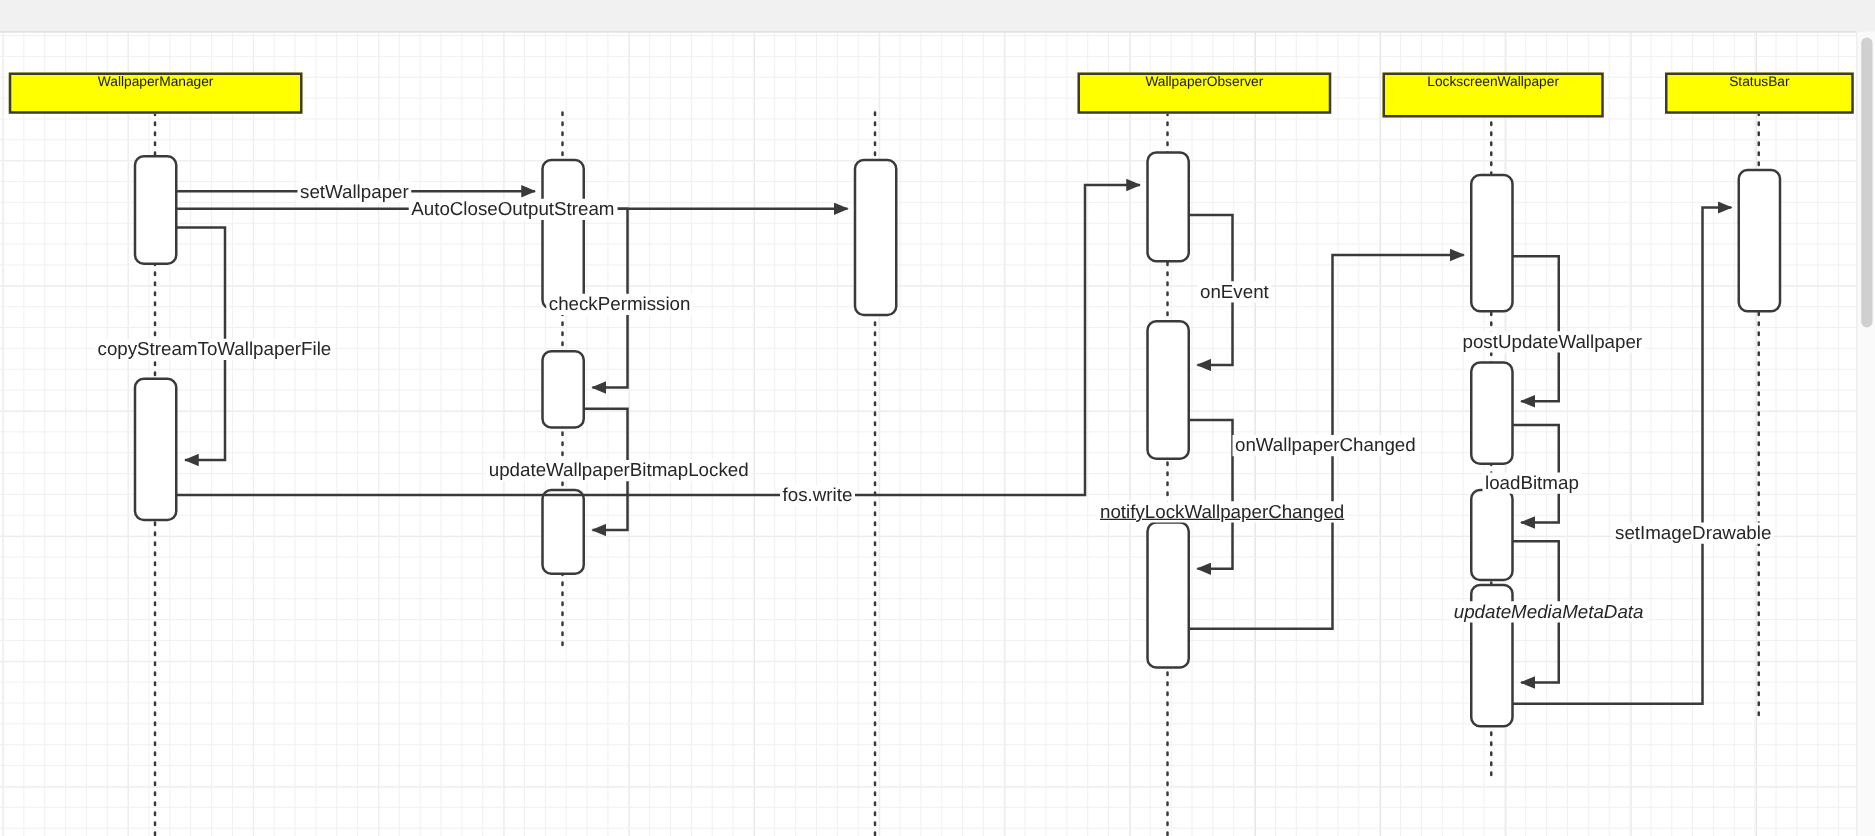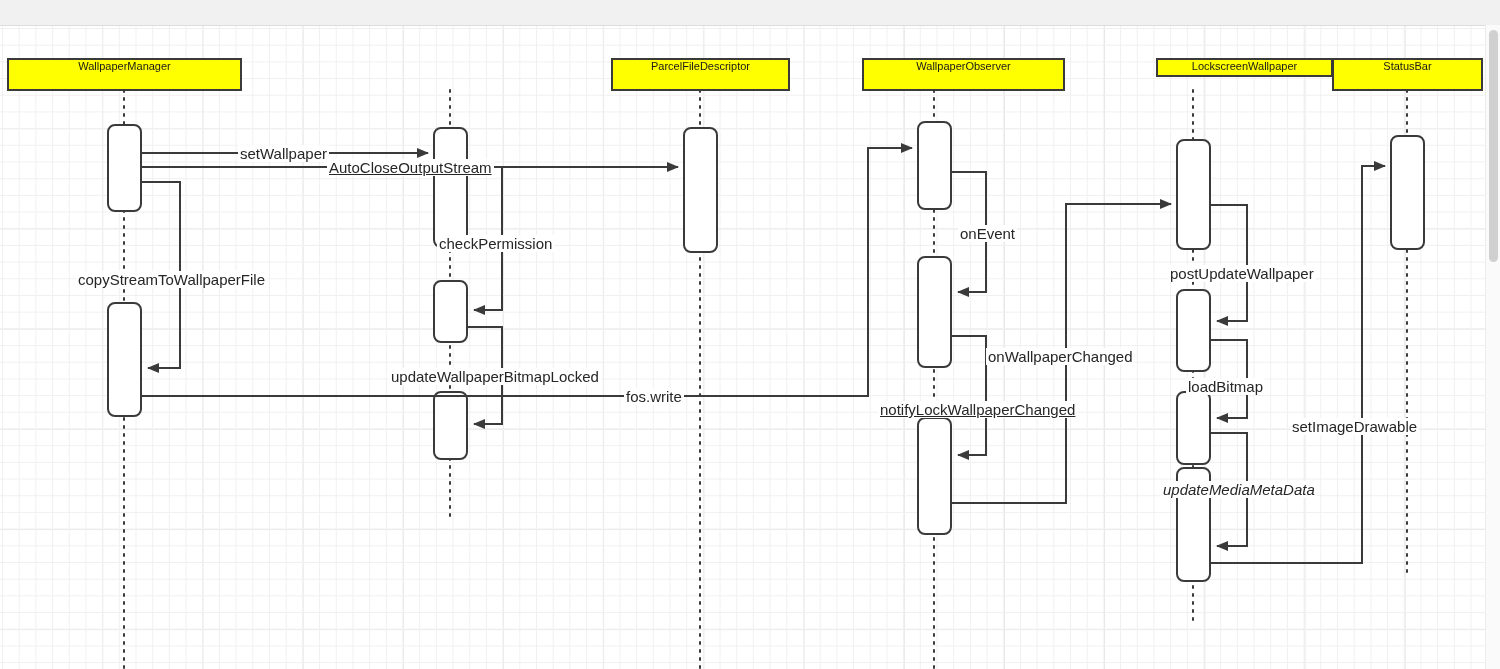--- a/index.html
+++ b/index.html
@@ -160,35 +160,32 @@
 
       <path d="M1210,433 L1247,433 L1247,546 L1217,546" marker-end="url(#arrowFilled)"></path>
 
       <path d="M1210,563 L1362,563 L1362,166 L1385,166" marker-end="url(#arrowFilled)"></path>
     </g>
   </svg>
 
   <div class="participant-box" style="left:7px;   top:58px; width:235px; height:33px;">
     <span>WallpaperManager</span>
   </div>
-  <div class="participant-box" style="left:611px; top:58px; width:179px; height:33px;">
-    <span>ParcelFileDescriptor</span>
-  </div>
   <div class="participant-box" style="left:834px; top:58px; width:203px; height:33px;margin-left:28px;">
     <span>WallpaperObserver</span>
   </div>
-  <div class="participant-box" style="left:1156px;top:58px; width:177px; height:19px;">
+  <div class="participant-box" style="left:1106px;top:58px; width:177px; height:36px;">
     <span>LockscreenWallpaper</span>
   </div>
   <div class="participant-box" style="left:1332px;top:58px; width:151px; height:33px;">
     <span>StatusBar</span>
   </div>
 
   <div class="msg-label" style="left:238px;  top:145px;">setWallpaper</div>
-  <div class="msg-label" style="left:327px;  top:159px;text-decoration:underline;">AutoCloseOutputStream</div>
+  <div class="msg-label" style="left:327px;  top:159px;">AutoCloseOutputStream</div>
   <div class="msg-label" style="left:76px;   top:271px;">copyStreamToWallpaperFile</div>
   <div class="msg-label" style="left:437px;  top:235px;">checkPermission</div>
   <div class="msg-label" style="left:389px;  top:368px;">updateWallpaperBitmapLocked</div>
   <div class="msg-label" style="left:624px;  top:388px;">fos.write</div>
   <div class="msg-label" style="left:958px;  top:225px;">onEvent</div>
   <div class="msg-label" style="left:986px;  top:348px;">onWallpaperChanged</div>
   <div class="msg-label" style="left:878px;  top:401px;text-decoration:underline;">notifyLockWallpaperChanged</div>
   <div class="msg-label" style="left:1168px; top:265px;">postUpdateWallpaper</div>
   <div class="msg-label" style="left:1186px; top:378px;">loadBitmap</div>
   <div class="msg-label" style="left:1161px; top:481px;font-style:italic;">updateMediaMetaData</div>

